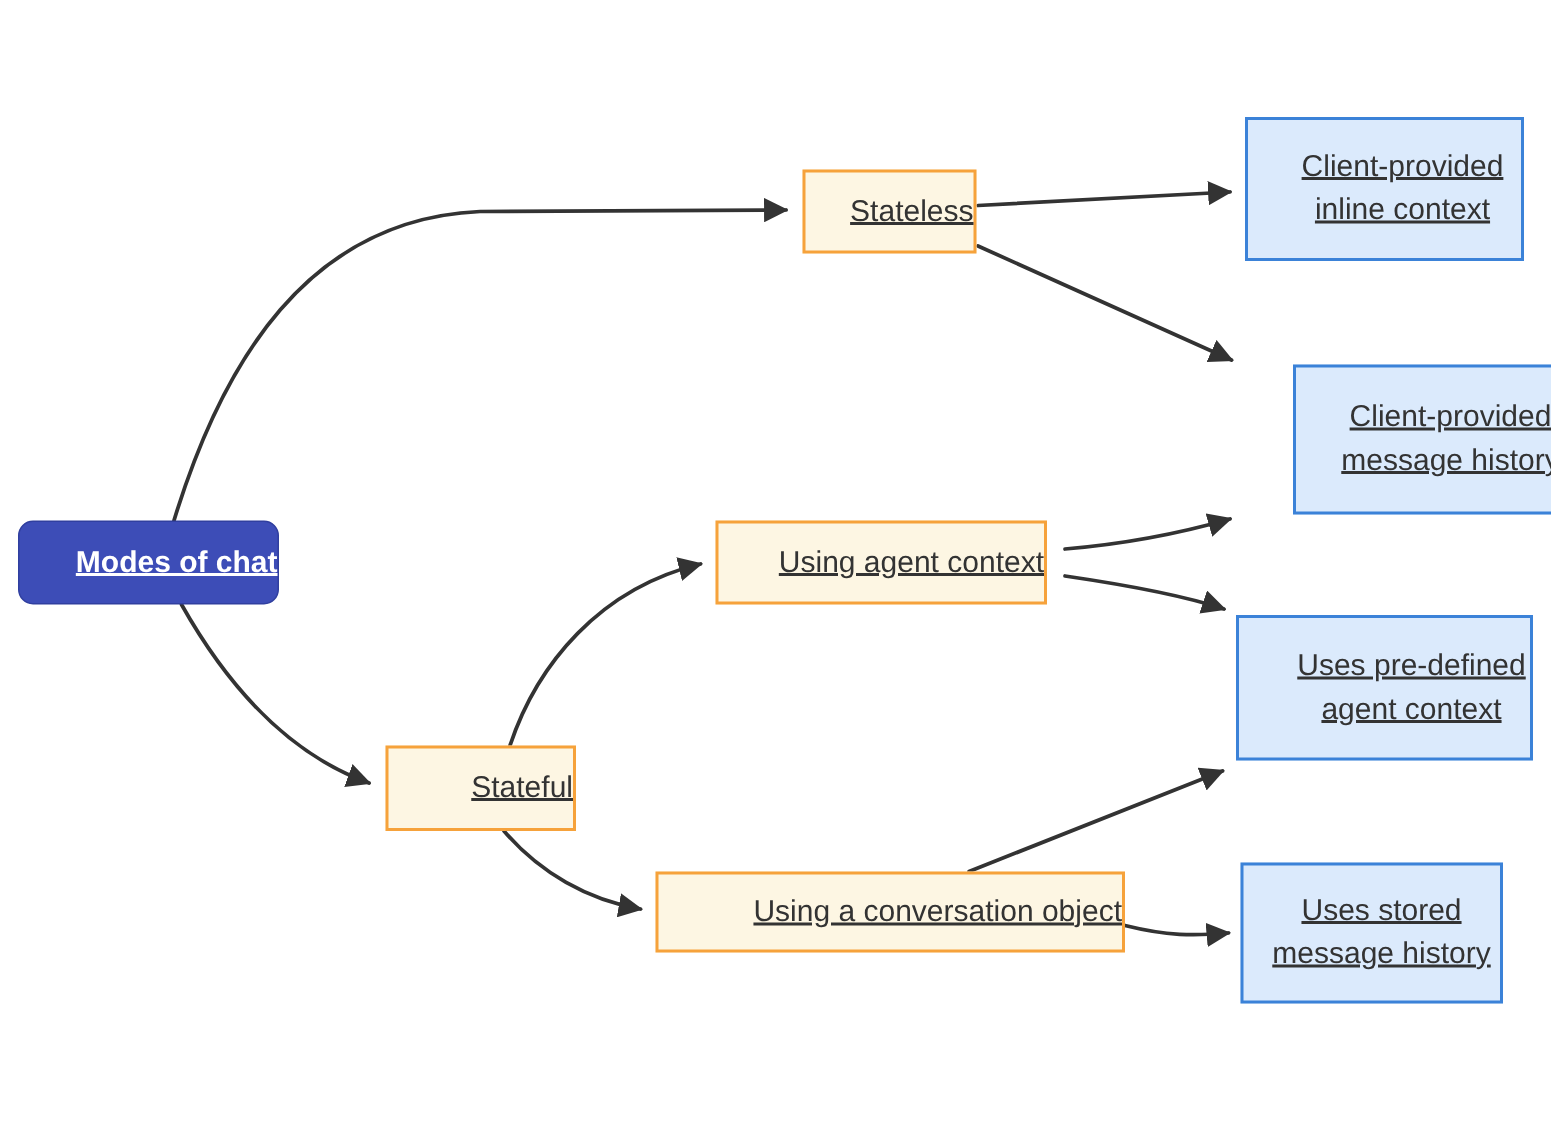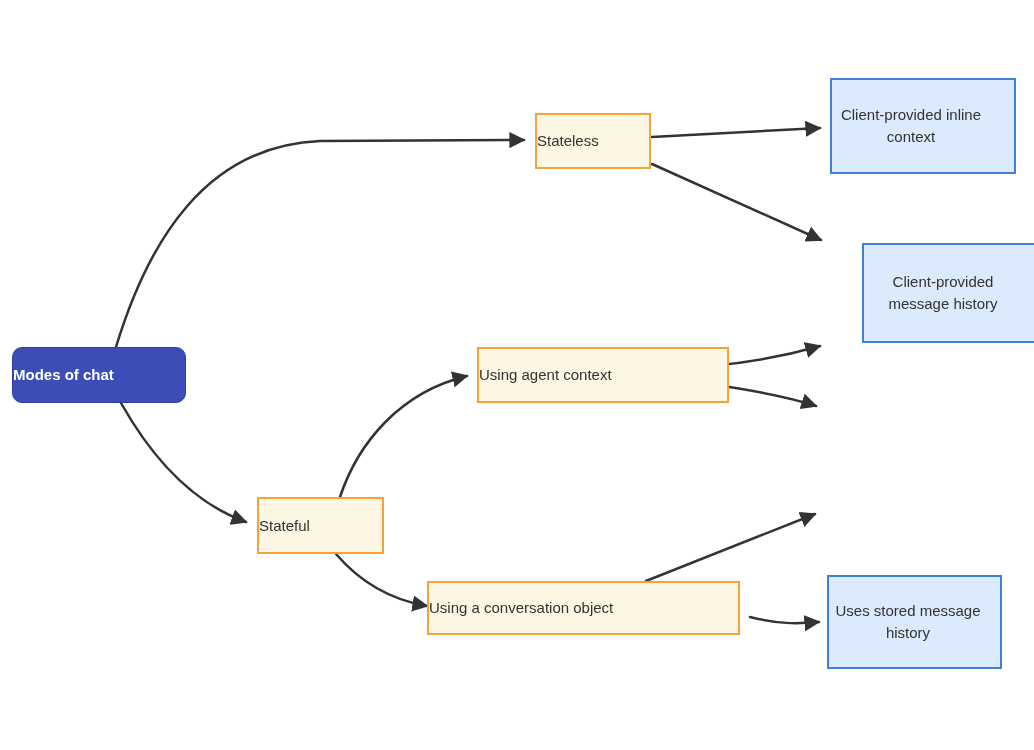--- a/index.html
+++ b/index.html
@@ -24,25 +24,26 @@
     stroke: var(--edge, #333333);
     stroke-width: 2.5;
     stroke-linecap: round;
   }
   .arrowhead { fill: var(--edge, #333333); }
   .node {
     position: absolute;
     box-sizing: border-box;
     display: flex;
     align-items: center;
-    justify-content: flex-start;
+    justify-content: flex-end;
     text-align: center;
     color: var(--node-text, #333333);
-    font-size: 15px;
+    font-size: 20px;
     line-height: 1.45;
+    text-decoration: underline;
   }
   .node-branch {
     background: var(--branch-fill, #FDF6E3);
     border: 2px solid var(--branch-border, #F6A23B);
     white-space: nowrap;
   }
   .node-leaf {
     background: var(--leaf-fill, #DBEAFC);
     border: 2px solid var(--leaf-border, #3B82D8);
   }
@@ -52,22 +53,22 @@
     border: 1px solid var(--root-border, #303F9F);
     border-radius: 10px;
     color: var(--root-text, #ffffff);
     font-weight: bold;
     white-space: nowrap;
   }
   
   #n-root        { left: 12px;  top: 347px; width: 174px; height: 56px; }
   #n-stateless   { left: 535px; top: 113px; width: 116px; height: 56px; }
   #n-stateful    { left: 257px; top: 497px; width: 127px; height: 57px; }
-  #n-agentctx    { left: 477px; top: 347px; width: 252px; height: 56px; }
-  #n-convobj     { left: 427px; top: 581px; width: 313px; height: 54px; }
+  #n-agentctx    { left: 477px; top: 347px; width: 221px; height: 56px; }
+  #n-convobj     { left: 437px; top: 581px; width: 313px; height: 54px; }
   #n-inline      { left: 830px; top: 78px;  width: 186px; height: 96px; }
   #n-msghist     { left: 830px; top: 243px; width: 186px; height: 100px; margin-left: 32px; }
   #n-predef      { left: 824px; top: 410px; width: 198px; height: 97px; }
   #n-stored      { left: 827px; top: 575px; width: 175px; height: 94px; }
 </style>
 </head>
 <body>
 
 <div class="canvas">
 
@@ -110,18 +111,21 @@
   </div>
 
   <div class="node node-leaf" id="n-inline">
     <span class="label">Client-provided inline context</span>
   </div>
 
   <div class="node node-leaf" id="n-msghist">
     <span class="label">Client-provided message history</span>
   </div>
 
+  <div class="node node-leaf" id="n-predef">
+    <span class="label">Uses pre-defined agent context</span>
+  </div>
 
   <div class="node node-leaf" id="n-stored">
     <span class="label">Uses stored message history</span>
   </div>
 
 </div>
 
 </body></html>

